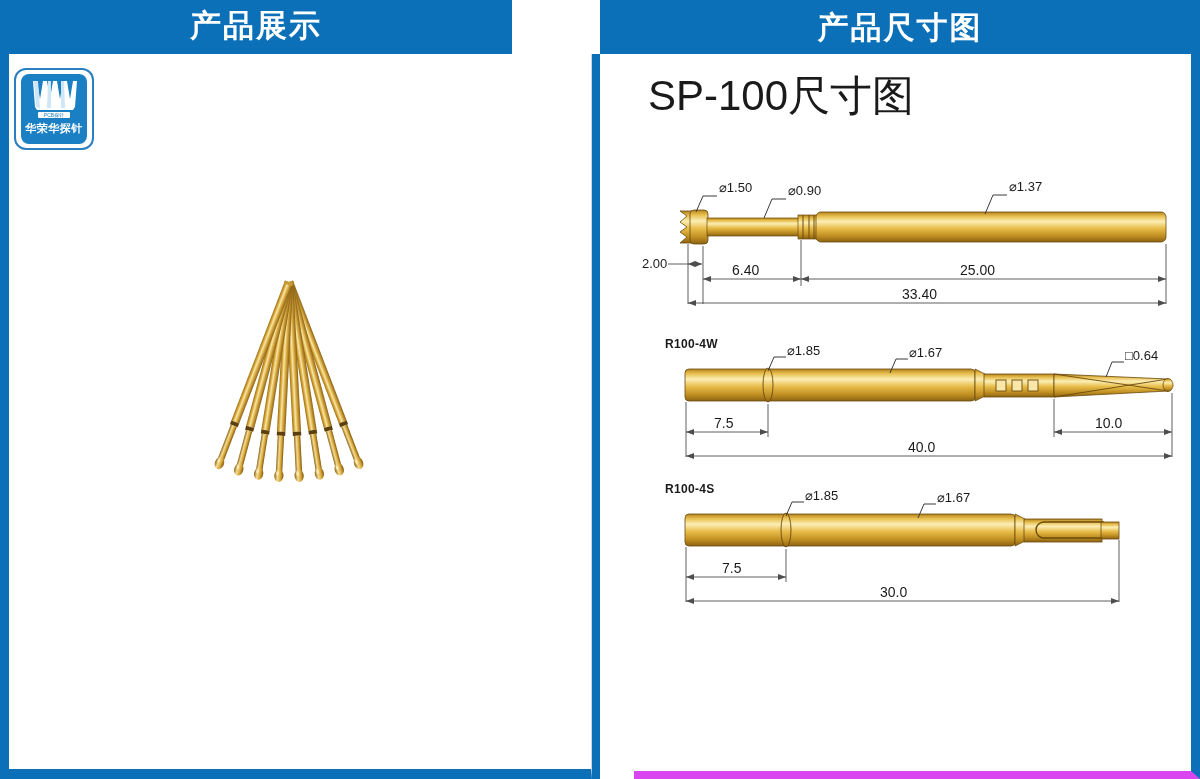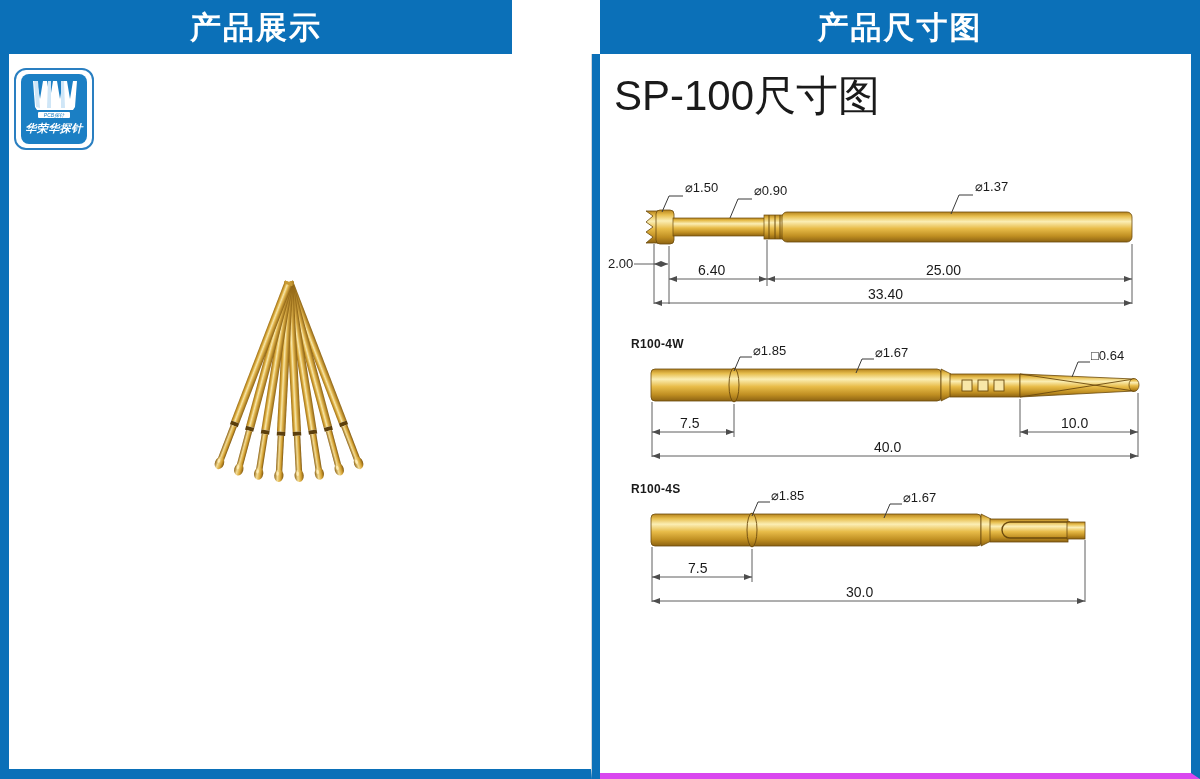--- a/index.html
+++ b/index.html
@@ -39,40 +39,41 @@
     background: #0b70b8;
     color: #ffffff;
     font-size: 31px;
     font-weight: 700;
     letter-spacing: 2px;
     display: flex;
     align-items: center;
     justify-content: center;
     line-height: 1;
   }
-  .panel-left .panel-header  { left: 0;  width: 512px; }
+  .panel-left .panel-header  { left: 0;  width: 512px; font-family: Liberation Mono, monospace; }
   .panel-right .panel-header { left: 0;  width: 600px; }
 
   .panel-body {
     position: absolute;
     top: 54px;
     bottom: 0;
     left: 0;
     right: 0;
     background: #ffffff;
     box-sizing: border-box;
   }
   .panel-left .panel-body {
     border-left: 9px solid #0b70b8;
     border-bottom: 10px solid #0b70b8;
     border-right: 1px solid #cdd6dd;
   }
   .panel-right .panel-body {
     border-right: 9px solid #0b70b8;
-    border-bottom: 6px solid #d946ef;
+    border-bottom: 8px solid #d946ef;
+    margin-left: 34px;
   }
   
   .center-divider {
     position: absolute;
     left: 592px;
     top: 54px;
     width: 8px;
     height: 725px;
     background: #0b70b8;
   }
@@ -99,21 +100,20 @@
     overflow: hidden;
   }
   .logo-inner {
     position: absolute;
     left: 5px; top: 4px; right: 5px; bottom: 4px;
     border-radius: 8px;
     background: #1b7fc4;
     display: flex;
     flex-direction: column;
     align-items: center;
-    font-style: italic;
   }
   .logo-mark {
     margin-top: 3px;
     width: 54px;
     height: 44px;
   }
   .logo-text {
     color: #ffffff;
     font-size: 11px;
     font-weight: 700;

